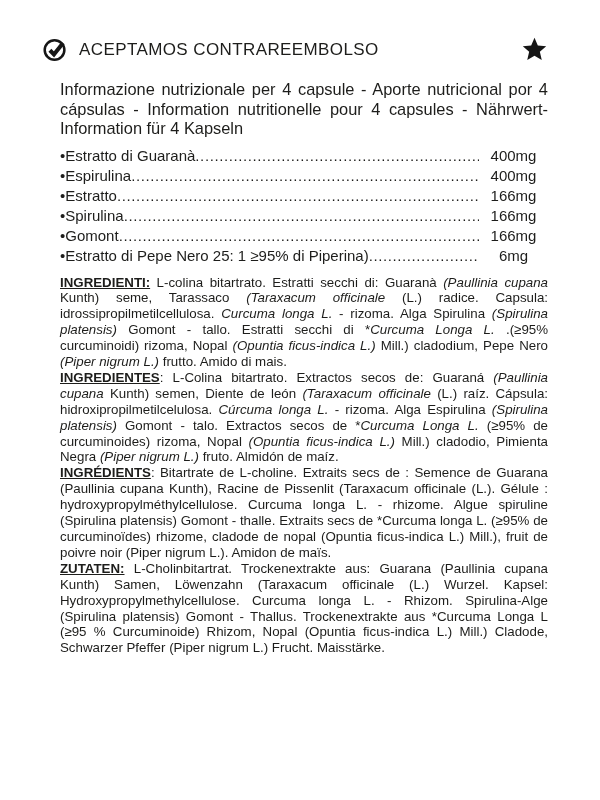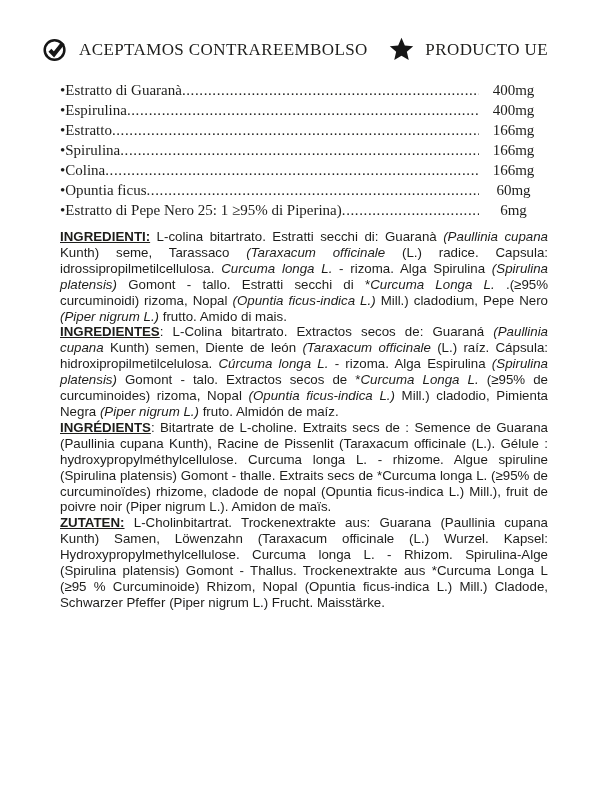--- a/index.html
+++ b/index.html
@@ -7,28 +7,28 @@
     width: 600px; height: 800px; overflow: hidden;
     background: #ffffff; color: #1d1d1b;
     font-family: "Liberation Sans", sans-serif;
     position: relative; box-sizing: border-box;
   }
   .header {
     display: flex; align-items: center; justify-content: space-between;
     padding: 36px 52px 0 42px;
   }
   .badge { display: flex; align-items: center; gap: 10px; }
-  .badge-label { font-size: 17px; letter-spacing: 0.4px; color: #1d1d1b; font-family: Liberation Serif, serif; }
+  .badge-label { font-size: 17px; letter-spacing: 0.4px; color: #1d1d1b; }
   .badge svg { width: 27px; height: 27px; display: block; }
   .content { margin-left: 60px; margin-top: 17px; width: 488px; }
   .intro {
     font-size: 16.4px; line-height: 19.5px; text-align: justify;
     color: #1d1d1b;
   }
-  .nutrient-list { margin-top: 7px; font-family: Liberation Serif, serif; }
+  .nutrient-list { margin-top: 7px; }
   .nutrient-row {
     display: flex; align-items: baseline;
     font-size: 15px; line-height: 20px;
   }
   .nutrient-label { white-space: nowrap; flex-shrink: 0; }
   .nutrient-label::before { content: "\2022 "; }
   .leader-dots { flex: 1; overflow: hidden; white-space: nowrap; }
   .leader-dots::after {
     content: "....................................................................................................................................";
     letter-spacing: 0.6px;
@@ -58,25 +58,25 @@
         </svg>
       </span>
       <span class="badge-label">ACEPTAMOS CONTRAREEMBOLSO</span>
     </div>
     <div class="badge">
       <span>
         <svg viewBox="0 0 24 24" aria-hidden="true">
           <path d="M12 1.6 L14.95 8.5 L22.4 9.15 L16.75 14.05 L18.45 21.35 L12 17.45 L5.55 21.35 L7.25 14.05 L1.6 9.15 L9.05 8.5 Z" fill="#161616"></path>
         </svg>
       </span>
-      <span class="badge-label">PRODUCTO UE</span>
     </div>
   </div>
 
   <div class="content">
+    <div class="intro">Informazione nutrizionale per 4 capsule - Aporte nutricional por 4 cápsulas - Information nutritionelle pour 4 capsules - Nährwert-Information für 4 Kapseln</div>
 
     <div class="nutrient-list">
   <div class="nutrient-row">
     <span class="nutrient-label">Estratto di Guaranà</span>
     <span class="leader-dots"></span>
     <span class="nutrient-value">400mg</span>
   </div>
 
   <div class="nutrient-row">
     <span class="nutrient-label">Espirulina</span>
@@ -90,31 +90,26 @@
     <span class="nutrient-value">166mg</span>
   </div>
 
   <div class="nutrient-row">
     <span class="nutrient-label">Spirulina</span>
     <span class="leader-dots"></span>
     <span class="nutrient-value">166mg</span>
   </div>
 
   <div class="nutrient-row">
-    <span class="nutrient-label">Colina</span>
+    <span class="nutrient-label">Gomont</span>
     <span class="leader-dots"></span>
     <span class="nutrient-value">166mg</span>
   </div>
 
 
-  <div class="nutrient-row">
-    <span class="nutrient-label">Opuntia ficus</span>
-    <span class="leader-dots"></span>
-    <span class="nutrient-value">60mg</span>
-  </div>
 
   <div class="nutrient-row">
     <span class="nutrient-label">Estratto di Pepe Nero  25: 1 ≥95% di Piperina)</span>
     <span class="leader-dots"></span>
     <span class="nutrient-value">6mg</span>
   </div>
 </div>
 
     <div class="ingredients">
   <p lang="it"><span class="seg-b">INGREDIENTI:</span><span> L-colina bitartrato. Estratti secchi di: Guaranà </span><span class="seg-i">(Paullinia cupana</span><span> Kunth) seme, Tarassaco </span><span class="seg-i">(Taraxacum officinale</span><span> (L.) radice. Capsula: idrossipropilmetilcellulosa. </span><span class="seg-i">Curcuma longa L.</span><span> - rizoma. Alga Spirulina </span><span class="seg-i">(Spirulina platensis)</span><span> Gomont - tallo. Estratti secchi di *</span><span class="seg-i">Curcuma Longa L.</span><span> .(≥95% curcuminoidi) rizoma, Nopal </span><span class="seg-i">(Opuntia ficus-indica L.)</span><span> Mill.) cladodium, Pepe Nero </span><span class="seg-i">(Piper nigrum L.)</span><span> frutto. Amido di mais.</span></p>

